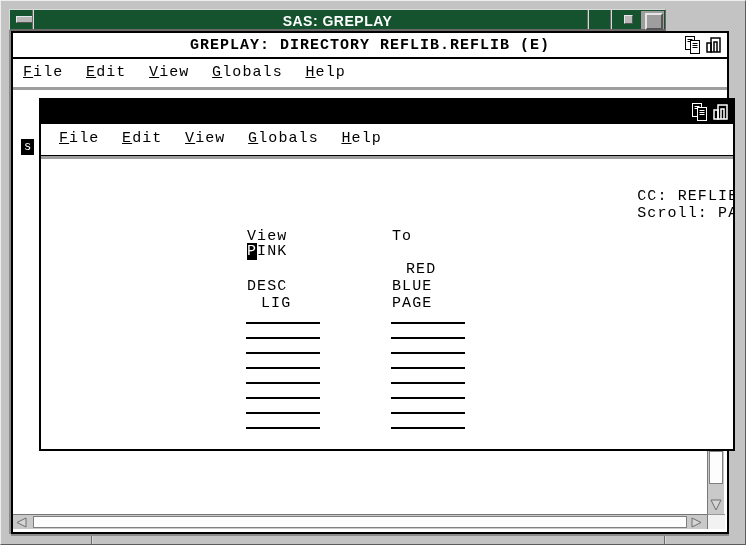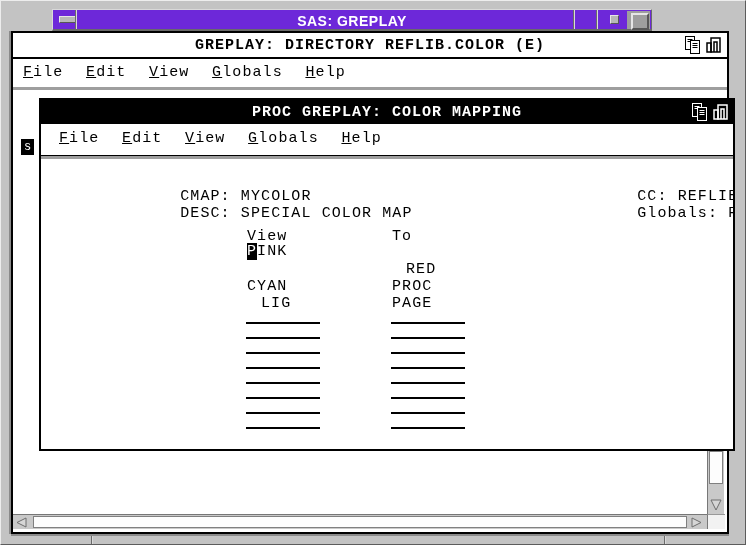--- a/index.html
+++ b/index.html
@@ -9,24 +9,24 @@
   .window {
     position: relative; width: 746px; height: 545px;
     background: #c3c3c3; overflow: hidden;
     border-top: 1px solid #ededed; border-left: 1px solid #ededed;
     border-right: 1px solid #5c5c5c; border-bottom: 1px solid #5c5c5c;
     font-family: "Liberation Mono", "DejaVu Sans Mono", monospace;
   }
 
   
   .titlebar {
-    position: absolute; left: 8px; top: 8px; width: 600px; height: 22px;
-    background: #6d28d9;
+    position: absolute; left: 8px; top: 8px; width: 657px; height: 22px;
+    background: #14532d;
     border-top: 1px solid #d9d9d9; border-left: 1px solid #d9d9d9;
-    border-right: 1px solid #6a6a6a; border-bottom: 2px solid #6a6a6a; margin-left: 43px;
+    border-right: 1px solid #6a6a6a; border-bottom: 2px solid #6a6a6a;
   }
   .titlebar-text {
     position: absolute; left: 0; right: 0; top: 3px; text-align: center;
     color: #ffffff; font-family: "Liberation Sans", sans-serif;
     font-weight: bold; font-size: 14px; letter-spacing: 0.5px;
   }
   .minimize-btn {
     position: absolute; left: 6px; top: 6px; width: 17px; height: 7px;
     background: #b8b8b8;
     border-top: 1px solid #e6e6e6; border-left: 1px solid #e6e6e6;
@@ -160,21 +160,21 @@
     <div class="dot-btn"></div>
     <div class="square-btn"></div>
   </div>
 
   <div class="tick-b" style="left:90px"></div>
   <div class="tick-b" style="left:663px"></div>
 
   <div class="content">
 
     <div class="header-strip">
-      <div class="header-title">GREPLAY: DIRECTORY REFLIB.COLOR (E)</div>
+      <div class="header-title">GREPLAY: DIRECTORY REFLIB.REFLIB (E)</div>
       <div class="header-icons">
         <span>
           <svg width="17" height="20" viewBox="0 0 17 20">
             <rect x="1.5" y="1.5" width="9" height="13" fill="#fff" stroke="#000"></rect>
             <line x1="3.5" y1="4.5" x2="8.5" y2="4.5" stroke="#000"></line>
             <line x1="3.5" y1="6.5" x2="8.5" y2="6.5" stroke="#000"></line>
             <rect x="6.5" y="5.5" width="9" height="13" fill="#fff" stroke="#000"></rect>
             <line x1="8.5" y1="8.5" x2="13.5" y2="8.5" stroke="#000"></line>
             <line x1="8.5" y1="10.5" x2="13.5" y2="10.5" stroke="#000"></line>
             <line x1="8.5" y1="12.5" x2="13.5" y2="12.5" stroke="#000"></line>
@@ -198,21 +198,20 @@
       <span class="menu-item">Help</span>
     </div>
 
     <div class="canvas">
 
       <div class="side-marker mono">s</div>
 
       <div class="inner-window">
 
         <div class="inner-titlebar">
-          <div class="inner-title">PROC GREPLAY: COLOR MAPPING</div>
           <div class="inner-title-icons">
             <span>
               <svg width="17" height="20" viewBox="0 0 17 20">
                 <rect x="1.5" y="1.5" width="9" height="13" fill="#000" stroke="#fff"></rect>
                 <line x1="3.5" y1="4.5" x2="8.5" y2="4.5" stroke="#fff"></line>
                 <line x1="3.5" y1="6.5" x2="8.5" y2="6.5" stroke="#fff"></line>
                 <rect x="6.5" y="5.5" width="9" height="13" fill="#000" stroke="#fff"></rect>
                 <line x1="8.5" y1="8.5" x2="13.5" y2="8.5" stroke="#fff"></line>
                 <line x1="8.5" y1="10.5" x2="13.5" y2="10.5" stroke="#fff"></line>
                 <line x1="8.5" y1="12.5" x2="13.5" y2="12.5" stroke="#fff"></line>
@@ -232,42 +231,36 @@
           <span class="menu-item">File</span>
           <span class="menu-item">Edit</span>
           <span class="menu-item">View</span>
           <span class="menu-item">Globals</span>
           <span class="menu-item">Help</span>
         </div>
         <div class="inner-menu-shadow"></div>
 
         <div class="inner-content">
 
-          <div class="txt" style="left:18px; top:12px">
-            <span>CMAP:</span><span> </span><span>MYCOLOR</span>
-          </div>
-          <div class="txt" style="left:18px; top:29px">
-            <span>DESC:</span><span> </span><span>SPECIAL COLOR MAP</span>
-          </div>
           <div class="txt" style="left:475px; top:12px">
             <span>CC:</span><span> </span><span>REFLIB.CLRMAP</span>
           </div>
           <div class="txt" style="left:475px; top:29px">
-            <span>Globals:</span><span> </span><span>PAGE</span>
+            <span>Scroll:</span><span> </span><span>PAGE</span>
           </div>
 
           <div class="txt" style="left:206px; top:69px">View</div>
           <div class="txt" style="left:351px; top:69px">To</div>
 
           <div class="txt" style="left:206px; top:84px"><span class="cursor-char">P</span><span>INK</span></div>
-          <div class="txt" style="left:206px; top:119px">CYAN</div>
+          <div class="txt" style="left:206px; top:119px">DESC</div>
           <div class="txt" style="left:220px; top:136px">LIG</div>
 
           <div class="txt" style="left:365px; top:102px">RED</div>
-          <div class="txt" style="left:351px; top:119px">PROC</div>
+          <div class="txt" style="left:351px; top:119px">BLUE</div>
           <div class="txt" style="left:351px; top:136px">PAGE</div>
 
           <div class="field-col field-stack" style="left:205px; top:150px">
             <div class="blank-field"></div>
             <div class="blank-field"></div>
             <div class="blank-field"></div>
             <div class="blank-field"></div>
             <div class="blank-field"></div>
             <div class="blank-field"></div>
             <div class="blank-field"></div>

